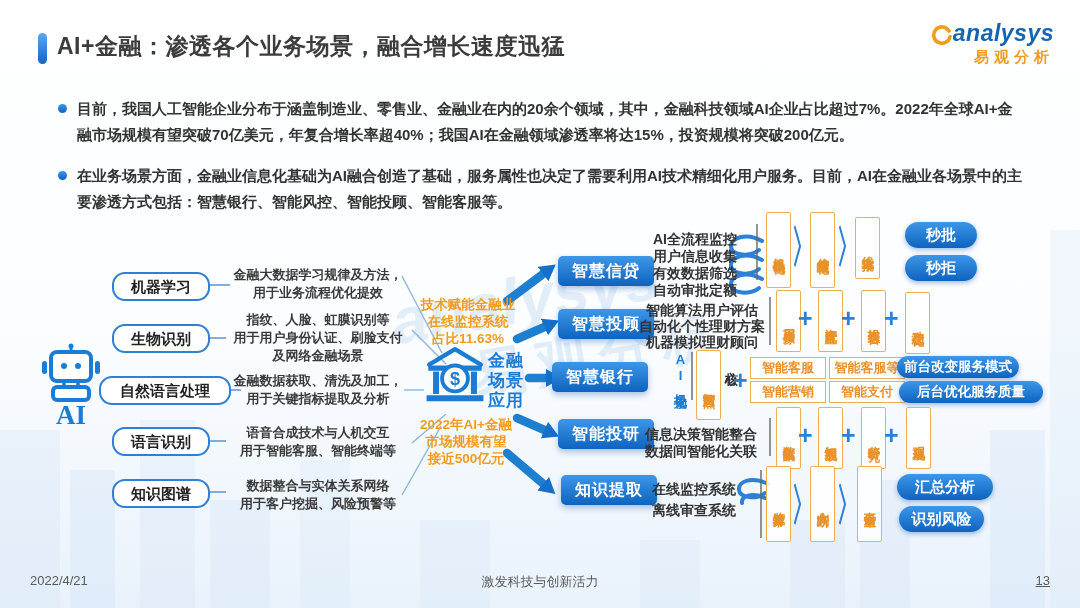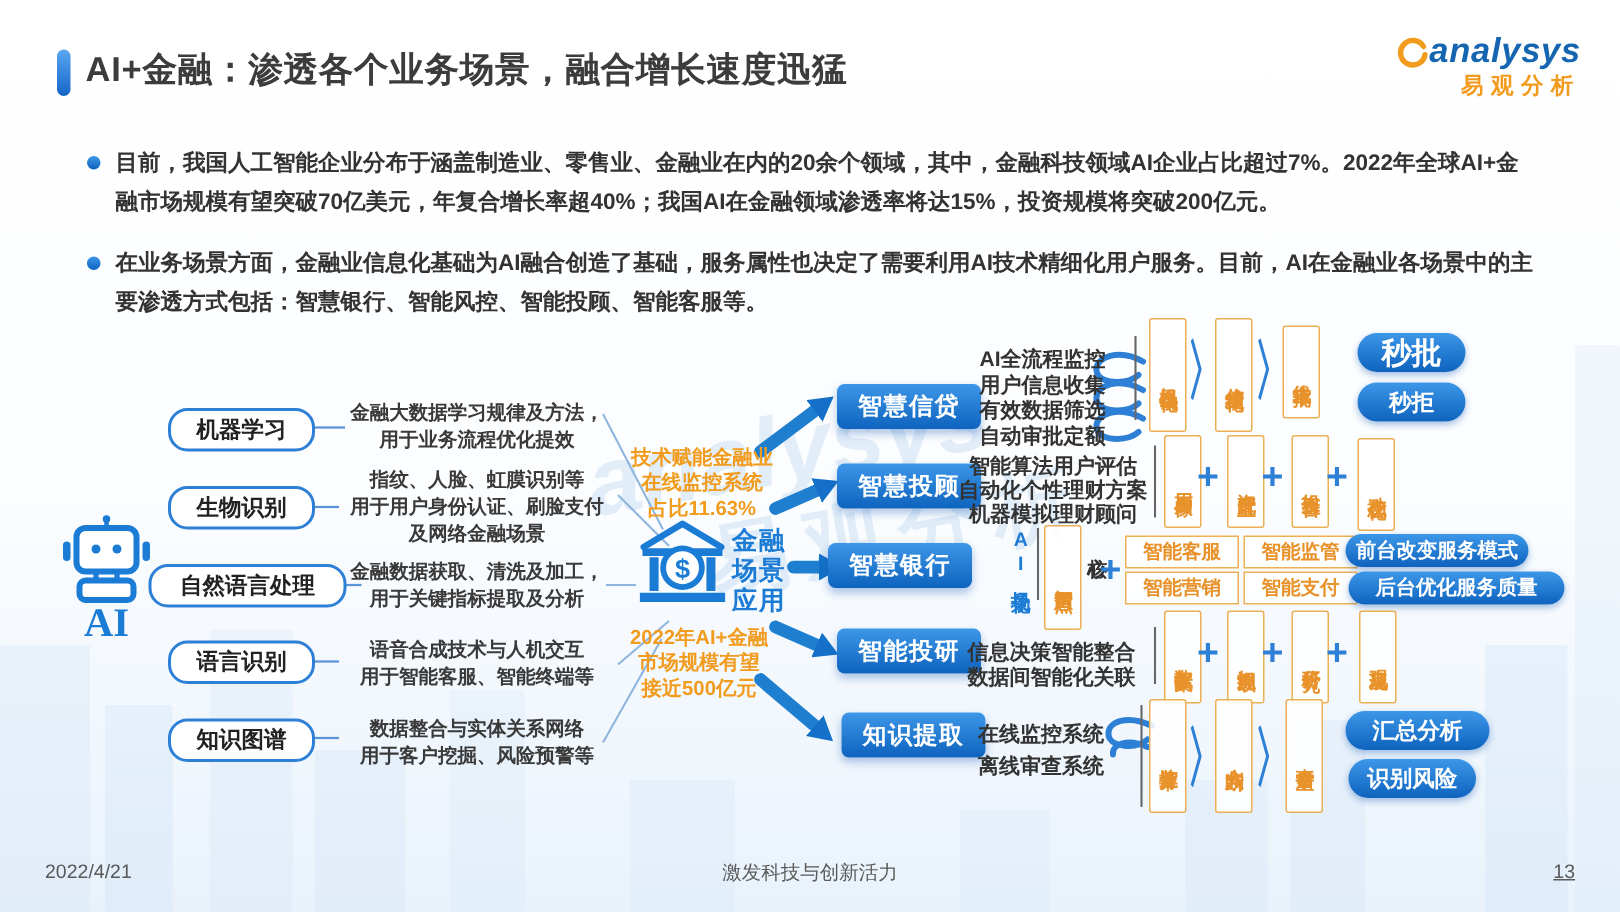--- a/index.html
+++ b/index.html
@@ -236,42 +236,42 @@
     <div>AI全流程监控</div>
       <div>用户信息收集</div>
     <div>有效数据筛选</div>
       <div>自动审批定额</div>
   </div>
   <div class="vbox" style="left:766px;top:212px;height:68px;">机器自动化</div>
   <div class="sep-chev" style="left:791px;top:234px;">〉</div>
   <div class="vbox" style="left:810px;top:212px;height:68px;">信贷精细化</div>
   <div class="sep-chev" style="left:836px;top:234px;">〉</div>
   <div class="vbox" style="left:855px;top:217px;height:54px;">线上审批</div>
-  <div class="pill" style="left:905px;top:222px;width:72px;height:26px;font-size:20px;">秒批</div>
+  <div class="pill" style="left:905px;top:222px;width:72px;height:26px;font-size:15px;">秒批</div>
   <div class="pill" style="left:905px;top:255px;width:72px;height:26px;font-size:15px;">秒拒</div>
 
   <div class="row-desc" style="left:638px;top:302px;width:128px;line-height:16px;">
     <div>智能算法用户评估</div>
       <div>自动化个性理财方案</div>
       <div>机器模拟理财顾问</div>
   </div>
   <div class="vbox" style="left:776px;top:290px;height:54px;">用户画像</div>
   <div class="sep-plus" style="left:798px;top:306px;">+</div>
   <div class="vbox" style="left:818px;top:290px;height:54px;">资产配置</div>
   <div class="sep-plus" style="left:841px;top:306px;">+</div>
   <div class="vbox" style="left:861px;top:290px;height:54px;">投资组合</div>
   <div class="sep-plus" style="left:884px;top:306px;">+</div>
   <div class="vbox" style="left:905px;top:292px;height:54px;">动态优化</div>
 
   <div class="scene-label" style="left:671px;top:352px;height:62px;">AI场景化</div>
   <div class="vbox" style="left:696px;top:350px;height:62px;">智慧网点</div>
   <div class="core-label" style="left:722px;top:361px;height:40px;">核心</div>
   <div class="sep-plus" style="left:733px;top:368px;">+</div>
   <div class="hbox" style="left:750px;top:357px;">智能客服</div>
-  <div class="hbox" style="left:829px;top:357px;">智能监管</div>
+  <div class="hbox" style="left:829px;top:357px;">智能客服等</div>
   <div class="hbox" style="left:750px;top:381px;">智能营销</div>
   <div class="hbox" style="left:829px;top:381px;">智能支付</div>
   <div class="pill" style="left:897px;top:356px;width:122px;height:22px;font-size:13.5px;">前台改变服务模式</div>
   <div class="pill" style="left:899px;top:381px;width:144px;height:22px;font-size:13.5px;">后台优化服务质量</div>
 
   <div class="row-desc" style="left:642px;top:426px;width:118px;">
     <div>信息决策智能整合</div>
       <div>数据间智能化关联</div>
   </div>
   <div class="vbox" style="left:776px;top:407px;height:54px;">数据收集</div>

